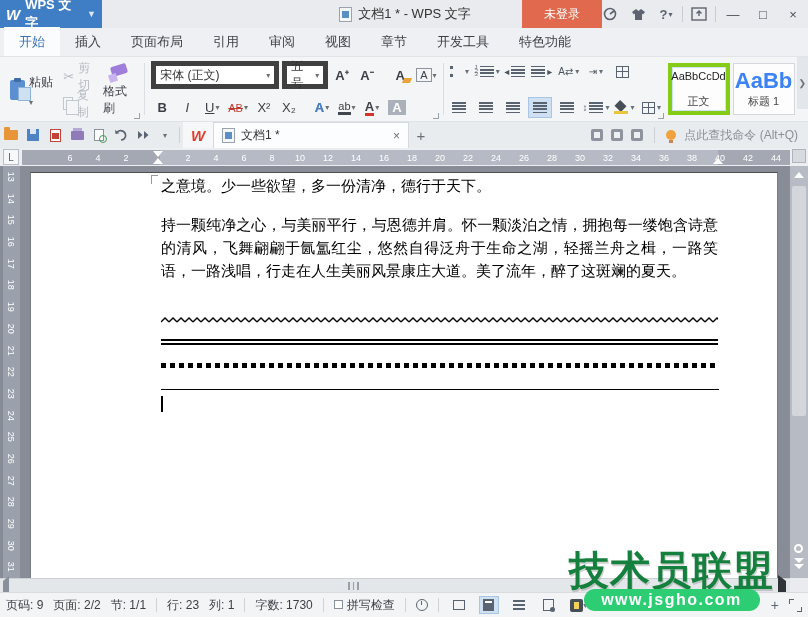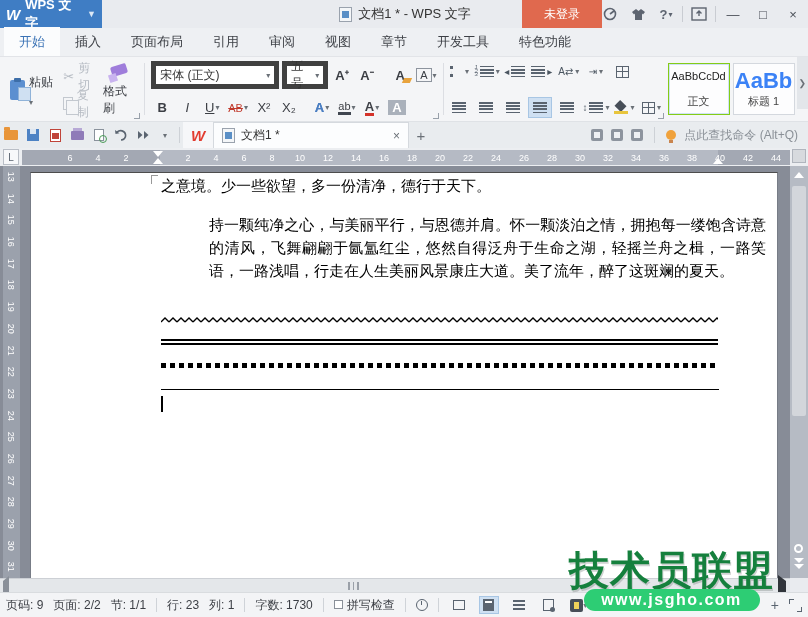--- a/index.html
+++ b/index.html
@@ -81,21 +81,21 @@
   .num-ic .digits{font-size:6px;line-height:3.6px;color:#5a6470;display:flex;flex-direction:column;}
   .grid-ic{width:13px;height:12px;border:1px solid #5a6470;
     background:linear-gradient(#5a6470,#5a6470) 50% 0/1px 100% no-repeat,linear-gradient(#5a6470,#5a6470) 0 50%/100% 1px no-repeat;}
   .bucket-ic{width:14px;height:12px;position:relative;}
   .bucket-ic::before{content:"";position:absolute;left:2px;top:0;width:9px;height:8px;background:#474e58;transform:rotate(45deg);}
   .bucket-ic::after{content:"";position:absolute;left:0;bottom:0;width:14px;height:3px;background:#e8c53d;}
   .arrow-ic{font-size:10px;color:#4a5560;}
   .styles-box{display:flex;align-items:center;gap:3px;padding:4px 2px;margin-left:auto;}
   .style-card{width:62px;height:52px;background:#fdfdfe;border:1px solid #d4d8de;display:flex;flex-direction:column;
     align-items:center;justify-content:center;gap:2px;}
-  .style-card.selected{border:1px solid #84cc16;box-shadow:0 0 0 1px #cfe2f4 inset;gap:12px;}
+  .style-card.selected{border:4px solid #84cc16;box-shadow:0 0 0 1px #cfe2f4 inset;gap:12px;}
   .style-card .prev1{font-size:11px;color:#222;}
   .style-card .prev2{font-size:22px;font-weight:bold;color:#3b82f6;line-height:22px;}
   .style-card .sname{font-size:11px;color:#444;}
   .styles-more{width:13px;height:52px;background:#e3e6ea;display:flex;align-items:center;justify-content:center;
     font-size:9px;color:#6a7077;}
 
   
   .docbar{position:absolute;left:0;top:122px;width:808px;height:26px;background:#e9ecef;display:flex;align-items:center;}
   .qa-ic{width:22px;height:20px;display:flex;align-items:center;justify-content:center;}
   .folder-ic{width:14px;height:10px;background:#e8953a;position:relative;border-radius:1px;}
@@ -140,21 +140,21 @@
   .ruler-toggle{position:absolute;right:2px;top:1px;width:14px;height:14px;background:#d7dade;border:1px solid #b0b5bd;}
 
   
   .workspace{position:absolute;left:0;top:166px;width:808px;height:412px;background:#878c97;}
   .vruler{position:absolute;left:3px;top:0;width:17px;height:412px;background:#9ba1ac;display:flex;flex-direction:column;}
   .vnum{height:21.7px;display:flex;align-items:center;justify-content:center;font-size:9px;color:#fff;transform:rotate(90deg);}
   .page{position:absolute;left:30px;top:6px;width:748px;height:406px;background:#fff;border-top:1px solid #4d4d4d;
     border-left:1px solid #777c86;border-right:1px solid #777c86;}
   .doc-text{position:absolute;font-family:"Liberation Serif",serif;font-size:15px;color:#000;line-height:23px;}
   .t-line1{left:130px;top:2px;width:560px;}
-  .t-para{left:130px;top:41px;width:557px;text-align:justify;margin-left:48px;}
+  .t-para{left:130px;top:41px;width:557px;text-align:justify;}
   .crop-mark{position:absolute;left:120px;top:2px;width:7px;height:9px;border-left:1px solid #999;border-top:1px solid #999;}
   .hr-wavy{position:absolute;left:130px;top:143px;width:557px;height:8px;}
   .hr-double{position:absolute;left:130px;top:166px;width:557px;height:6px;border-top:2px solid #000;border-bottom:2px solid #000;}
   .hr-dotted{position:absolute;left:130px;top:190px;width:557px;height:5px;
     background:repeating-linear-gradient(to right,#000 0 5px,transparent 5px 9px);}
   .hr-solid{position:absolute;left:130px;top:216px;width:558px;height:0;border-top:1.5px solid #000;}
   .caret-cursor{position:absolute;left:130px;top:223px;width:1.5px;height:16px;background:#000;}
 
   .vscroll{position:absolute;right:0;top:0;width:18px;height:412px;background:#b6bbc4;}
   .vs-up{position:absolute;left:0;top:2px;width:18px;height:14px;display:flex;align-items:center;justify-content:center;}

